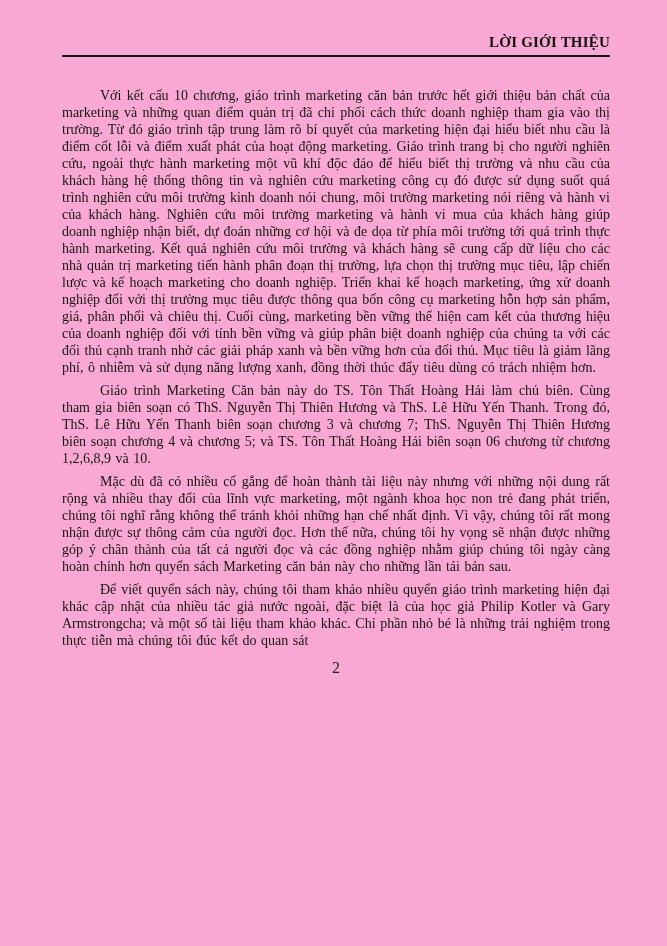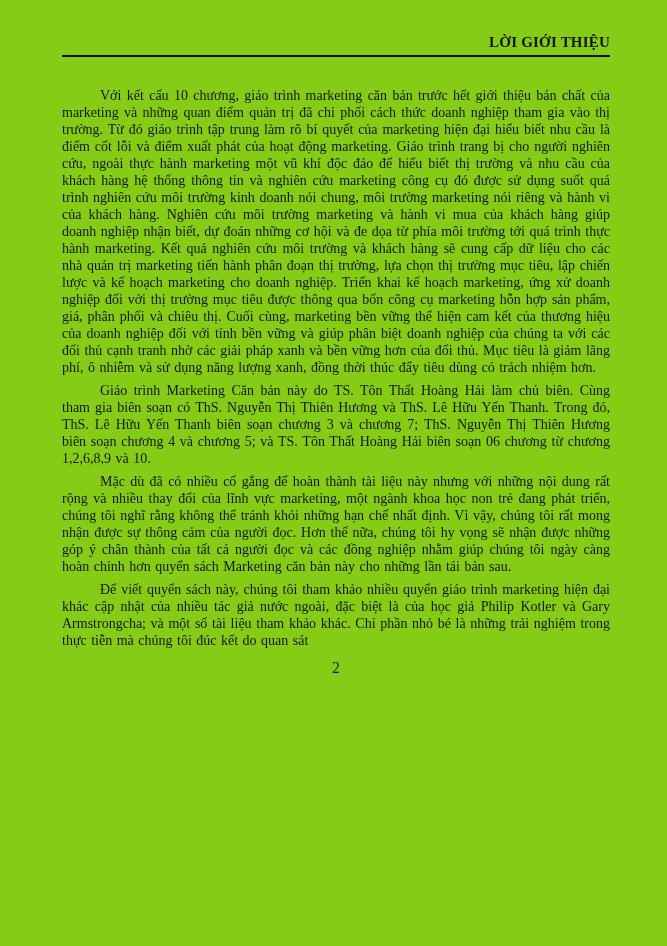--- a/index.html
+++ b/index.html
@@ -6,21 +6,21 @@
   html, body {
     margin: 0;
     padding: 0;
     background: #ffffff;
   }
   .page {
     position: relative;
     width: 667px;
     height: 946px;
     box-sizing: border-box;
-    background: #84cc16;
+    background: #f9a8d4;
     color: #161616;
     font-family: "Liberation Serif", "DejaVu Serif", serif;
     padding: 33px 57px 0 62px;
     overflow: hidden;
   }
   .page-header {
     border-bottom: 2px solid #141414;
     padding-bottom: 3px;
     margin-bottom: 30px;
   }

